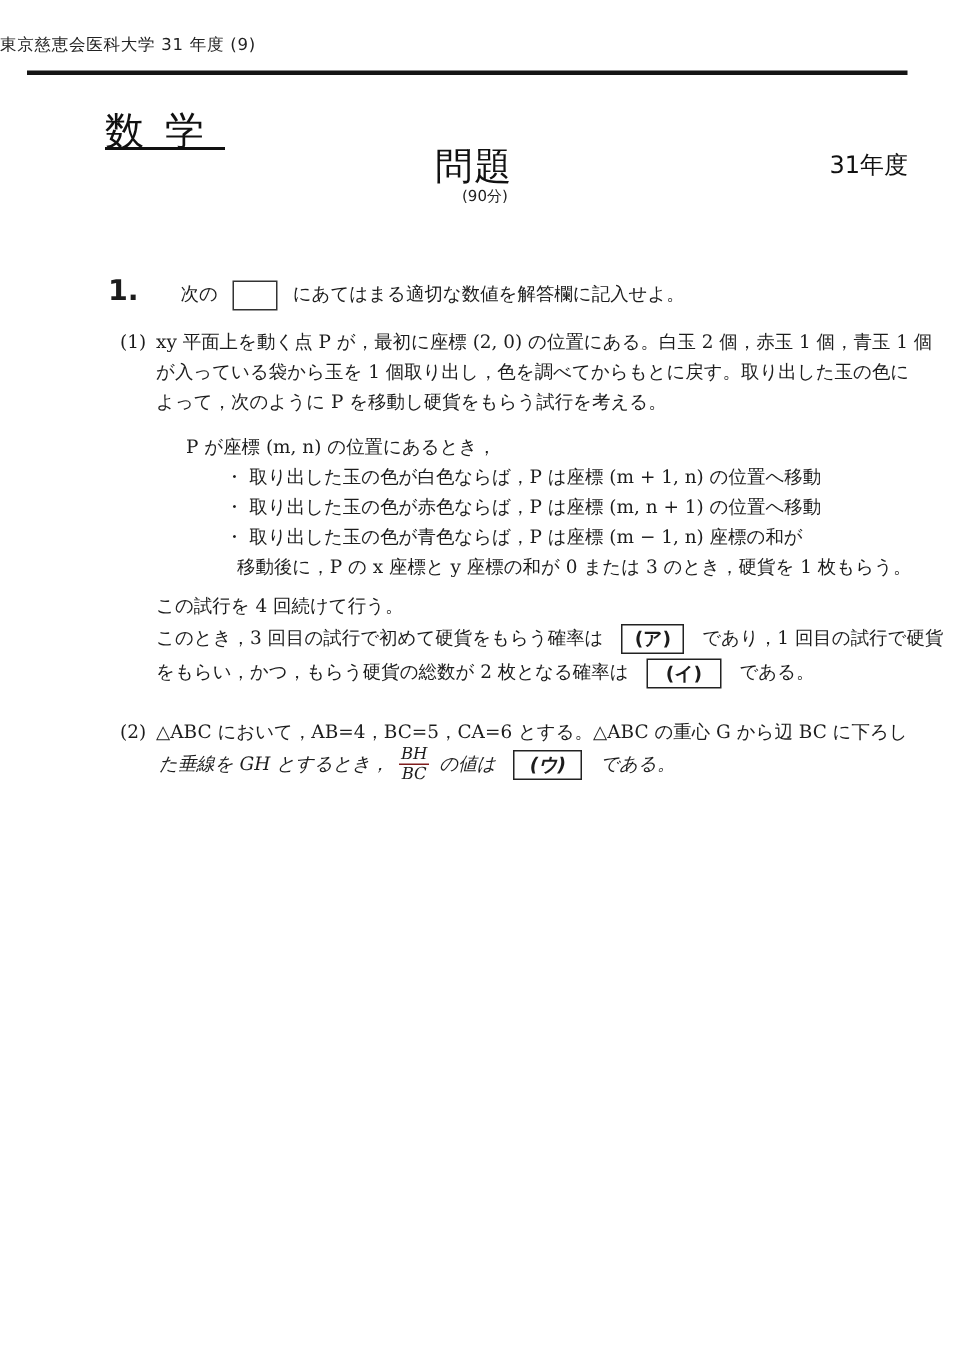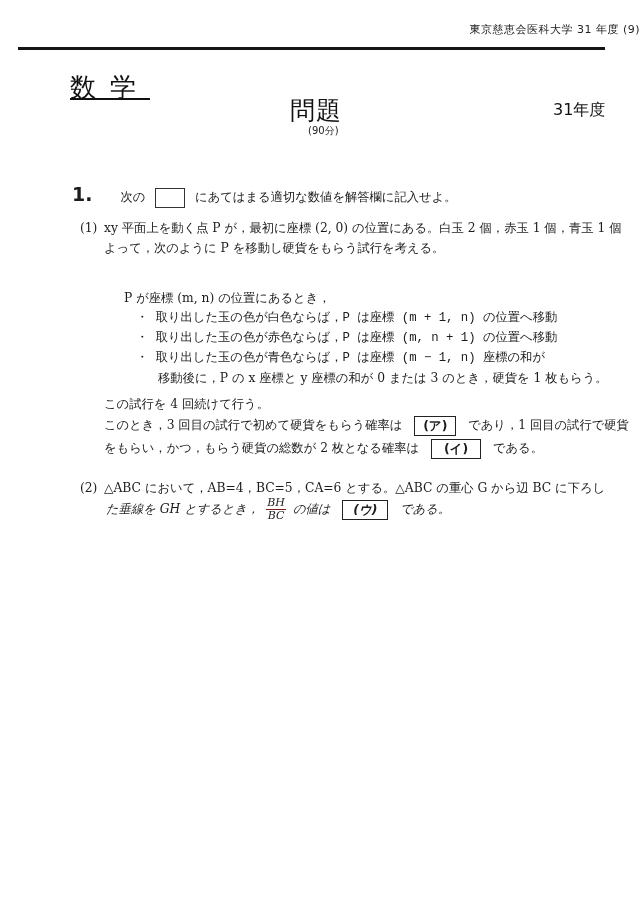--- a/index.html
+++ b/index.html
@@ -4,21 +4,21 @@
 <style>
   html, body { margin: 0; padding: 0; }
   body {
     width: 640px; height: 905px; background: #ffffff; position: relative; overflow: hidden;
     color: #1a1a1a; font-family: "DejaVu Serif", "Liberation Serif", serif;
   }
   .abs { position: absolute; }
   .sans { font-family: "DejaVu Sans", "Liberation Sans", sans-serif; }
 
   #running-header {
-    top: 22px; left: 0; width: 640px; text-align: right;
+    top: 22px; left: 0; width: 640px; text-align: left;
     font-size: 11px; letter-spacing: 0.5px; color: #222;
   }
   #header-rule {
     top: 47px; left: 18px; width: 587px; height: 3px; background: #151515;
   }
   #subject-title {
     top: 70px; left: 70px; font-size: 26px; letter-spacing: 14px; color: #111; text-decoration: underline;
   }
   #section-title {
     top: 94px; left: 290px; font-size: 25px; color: #111; letter-spacing: 1px;
@@ -62,25 +62,26 @@
 <div class="abs body-text" style="top:184px; left:72px;">
   <span class="q-number sans">1.</span>
   <span style="margin-left:24px;">次の</span>
   <span class="blank-box" style="width:30px;height:20px;margin:0 6px;"></span>
   <span>にあてはまる適切な数値を解答欄に記入せよ。</span>
 </div>
 
 <div class="abs body-text" style="top:218px; left:80px;">(1)</div>
 <div class="abs body-text" style="top:218px; left:104px;">
   <div>xy 平面上を動く点 P が，最初に座標 (2, 0) の位置にある。白玉 2 個，赤玉 1 個，青玉 1 個</div>
+  <div>が入っている袋から玉を 1 個取り出し，色を調べてからもとに戻す。取り出した玉の色に</div>
   <div>よって，次のように P を移動し硬貨をもらう試行を考える。</div>
 </div>
 
 <div class="abs body-text" style="top:288px; left:124px;">P が座標 (m, n) の位置にあるとき，</div>
-<div class="abs body-text" style="top:308px; left:136px;font-family:Liberation Mono, monospace;">
+<div class="abs body-text" style="top:308px; left:150px;">
   <div>・ 取り出した玉の色が白色ならば，P は座標 (m + 1, n) の位置へ移動</div>
   <div>・ 取り出した玉の色が赤色ならば，P は座標 (m, n + 1) の位置へ移動</div>
   <div>・ 取り出した玉の色が青色ならば，P は座標 (m − 1, n) 座標の和が</div>
 </div>
 <div class="abs body-text" style="top:368px; left:124px;margin-left:34px;">移動後に，P の x 座標と y 座標の和が 0 または 3 のとき，硬貨を 1 枚もらう。</div>
 
 <div class="abs body-text" style="top:394px; left:104px;">この試行を 4 回続けて行う。</div>
 
 <div class="abs body-text" style="top:414px; left:104px; line-height:22px;">
   <span>このとき，3 回目の試行で初めて硬貨をもらう確率は</span>

